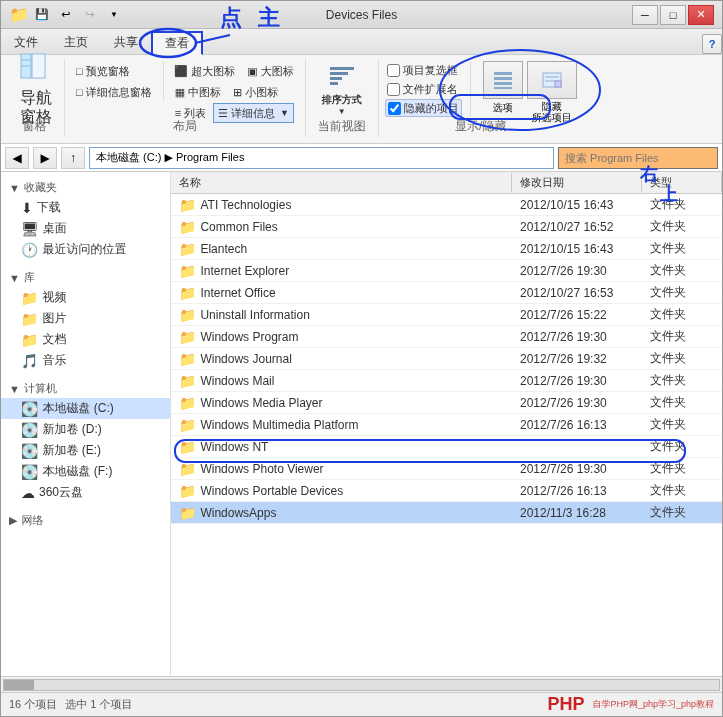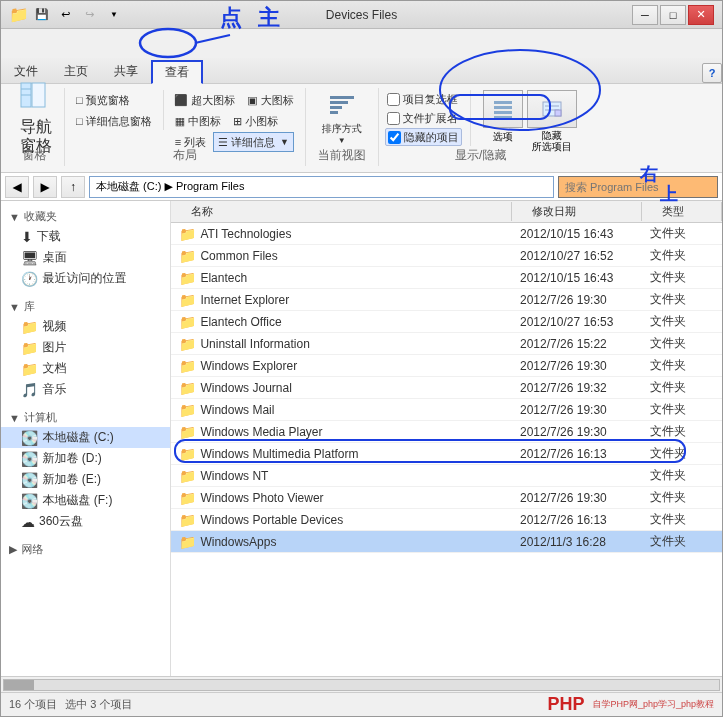--- a/index.html
+++ b/index.html
@@ -78,21 +78,20 @@
       display: flex;
       align-items: center;
       justify-content: center;
       font-size: 11px;
     }
 
     
     .ribbon {
       background: #7f1d1d;
       border-bottom: 1px solid #ccc;
-      margin-top: 29px;
     }
     .ribbon-tabs {
       display: flex;
       background: linear-gradient(to bottom, #efefef, #e2e2e2);
       border-bottom: 1px solid #ccc;
       height: 26px;
       align-items: flex-end;
     }
     .ribbon-tab {
       padding: 4px 12px;
@@ -277,21 +276,21 @@
       display: flex;
       background: #f0f0f0;
       border-bottom: 1px solid #ccc;
       height: 22px;
       align-items: center;
       position: sticky;
       top: 0;
       z-index: 10;
     }
     .col-header {
-      padding: 2px 20px;
+      padding: 2px 8px;
       font-size: 11px;
       color: #333;
       border-right: 1px solid #ccc;
       cursor: pointer;
       user-select: none;
     }
     .col-name { flex: 1; min-width: 200px; }
     .col-date { width: 130px; }
     .col-type { width: 80px; }
 
@@ -526,21 +525,21 @@
                 </div>
               </div>
             </div>
           </div>
         </div>
         <div class="ribbon-group-label">布局</div>
       </div>
 
       <div class="ribbon-group" style="min-width:70px;">
         <div class="ribbon-group-content">
-          <div class="ribbon-btn-large" style="width:60px;">
+          <div class="ribbon-btn-large" style="width:60px;font-weight:bold;">
             <div>
               <svg width="28" height="28" viewBox="0 0 28 28">
                 <rect x="2" y="4" width="24" height="3" fill="#6688aa"></rect>
                 <rect x="2" y="9" width="18" height="3" fill="#6688aa"></rect>
                 <rect x="2" y="14" width="12" height="3" fill="#6688aa"></rect>
                 <rect x="2" y="19" width="8" height="3" fill="#6688aa"></rect>
               </svg>
             </div>
             <span style="font-size:10px;">排序方式</span>
             <span style="font-size:8px;">▼</span>
@@ -729,37 +728,37 @@
             <div class="file-name-cell">
               <span class="folder-icon">📁</span>
               <span>Internet Explorer</span>
             </div>
             <div class="file-date-cell">2012/7/26 19:30</div>
             <div class="file-type-cell">文件夹</div>
           </div>
           <div class="file-row">
             <div class="file-name-cell">
               <span class="folder-icon">📁</span>
-              <span>Elantech Office</span>
+              <span>Internet Office</span>
             </div>
             <div class="file-date-cell">2012/10/27 16:53</div>
             <div class="file-type-cell">文件夹</div>
           </div>
           <div class="file-row">
             <div class="file-name-cell">
               <span class="folder-icon">📁</span>
               <span>Uninstall Information</span>
             </div>
             <div class="file-date-cell">2012/7/26 15:22</div>
             <div class="file-type-cell">文件夹</div>
           </div>
           <div class="file-row">
             <div class="file-name-cell">
               <span class="folder-icon">📁</span>
-              <span>Windows Explorer</span>
+              <span>Windows Program</span>
             </div>
             <div class="file-date-cell">2012/7/26 19:30</div>
             <div class="file-type-cell">文件夹</div>
           </div>
           <div class="file-row">
             <div class="file-name-cell">
               <span class="folder-icon">📁</span>
               <span>Windows Journal</span>
             </div>
             <div class="file-date-cell">2012/7/26 19:32</div>
@@ -826,21 +825,21 @@
 
   <div class="hscroll">
     <div class="hscroll-track">
       <div class="hscroll-thumb"></div>
     </div>
   </div>
 
   <div class="status-bar">
     <div class="status-left">
       <span>16 个项目</span>
-      <span>选中 3 个项目</span>
+      <span>选中 1 个项目</span>
     </div>
     <div class="status-right">
       <span style="color:#cc2222; font-weight:bold; font-size:18px;">PHP</span>
       <span style="font-size:9px; color:#cc4444;">自学PHP网_php学习_php教程</span>
     </div>
   </div>
 </div>
 
 <svg class="annotation-overlay" viewBox="0 0 723 717" xmlns="http://www.w3.org/2000/svg">
 

